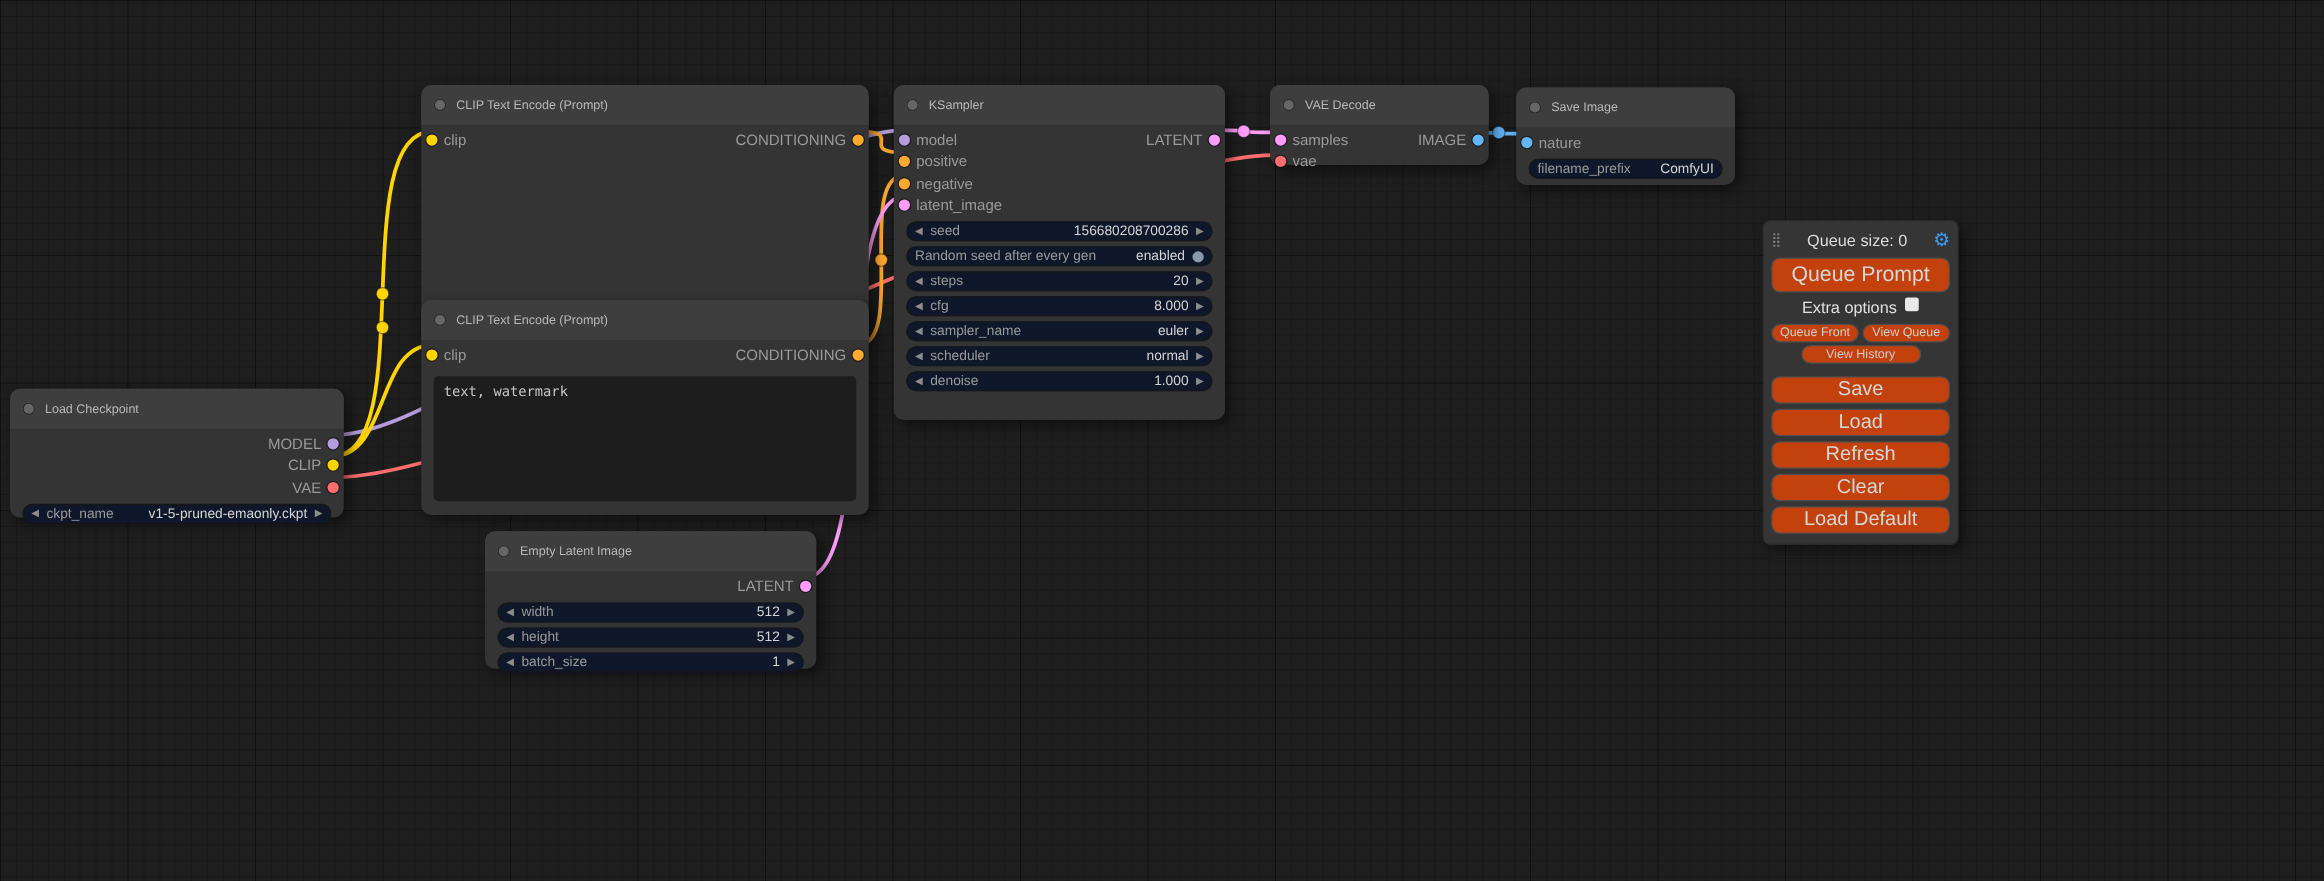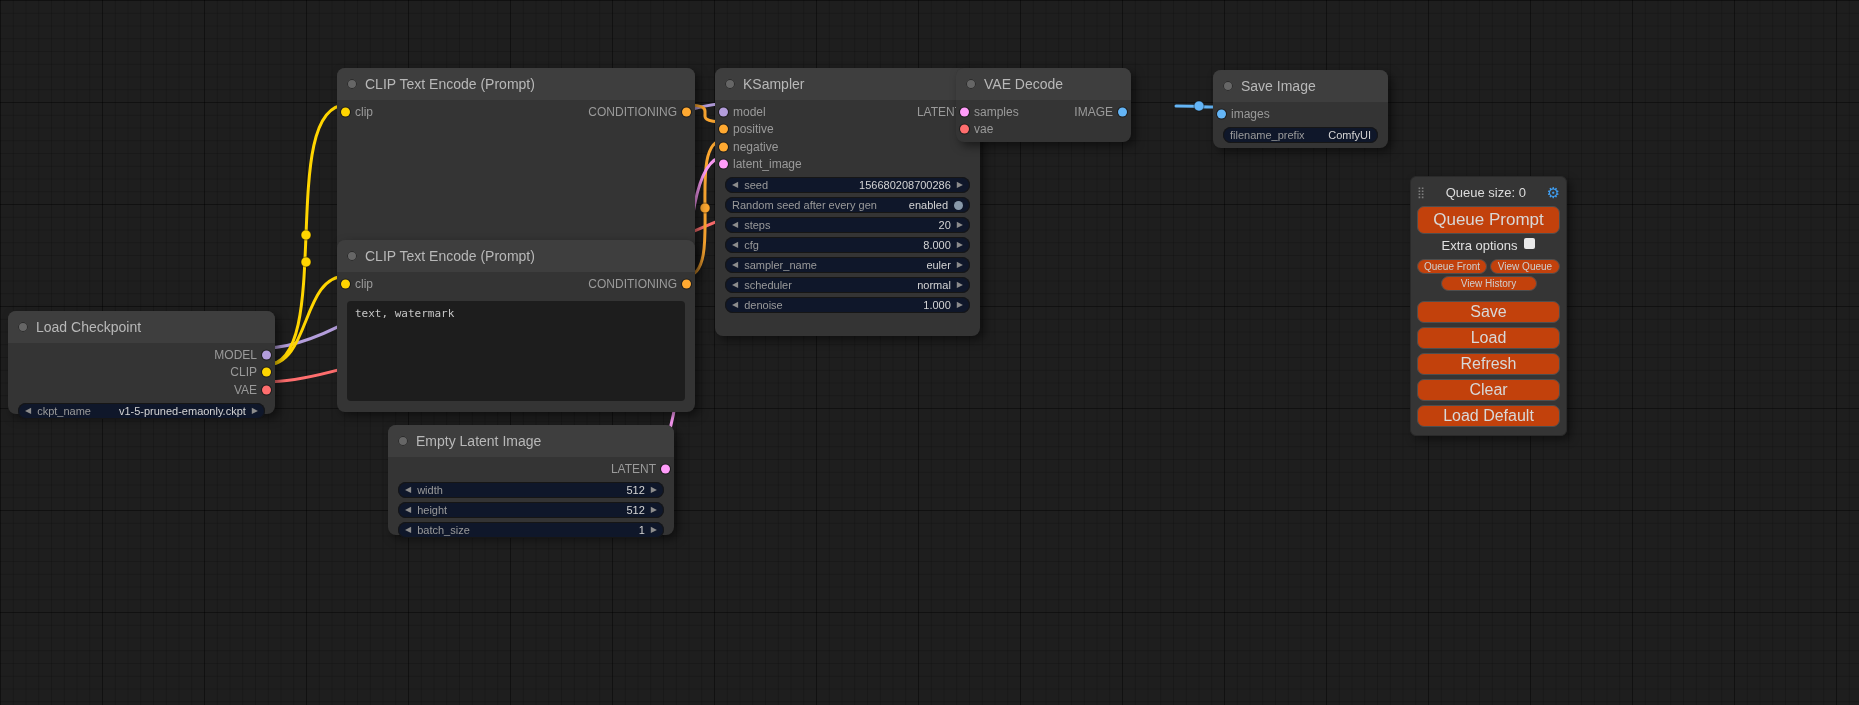--- a/index.html
+++ b/index.html
@@ -15,21 +15,21 @@
     background-size: 102px 102px, 102px 102px, 12.75px 12.75px, 12.75px 12.75px;
   }
   svg.wires { position:absolute; left:0; top:0; z-index:1; }
   .node {
     position:absolute; z-index:2; background:#343434; border-radius:8px;
     box-shadow: 4px 4px 10px rgba(0,0,0,.5); color:#b8b8b8;
   }
   .node-title {
     height:26px; background:#3e3e3e; border-radius:8px 8px 0 0;
     display:flex; align-items:center; gap:8px; padding:16px 10px;
-    font-size:14px; color:#b8b8b8;
+    font-size:10px; color:#b8b8b8;
   }
   .collapse-dot { width:10px; height:10px; border-radius:50%; background:#666; box-shadow: inset 0 0 0 1px #2a2a2a; flex:0 0 auto; }
   .node-body { padding-top:3px; }
   .prow { position:relative; height:17.5px; font-size:12px; color:#9a9a9a; }
   .dot {
     position:absolute; top:50%; transform:translateY(-50%);
     width:9px; height:9px; border-radius:50%; box-shadow: 0 0 0 1px rgba(0,0,0,.45);
   }
   .dot.in  { left:4px; }
   .dot.out { right:4px; }
@@ -153,21 +153,21 @@
       <div class="prow">
         <span class="dot in" style="background-color: rgb(255, 213, 0);"></span>
         <span class="plabel in">clip</span>
         <span class="plabel out">CONDITIONING</span>
         <span class="dot out" style="background-color: rgb(255, 169, 49);"></span>
       </div>
       <div class="textwidget" style="height:100px">text, watermark</div>
     </div>
   </div>
 
-  <div class="node" style="left:388px;top:425px;width:286px;height:110px">
+  <div class="node" style="left:388px;top:425px;width:265px;height:110px">
     <div class="node-title">
       <span class="collapse-dot"></span>
       <span>Empty Latent Image</span>
     </div>
     <div class="node-body">
       <div class="prow">
         <span class="plabel out">LATENT</span>
         <span class="dot out" style="background-color: rgb(255, 156, 249);"></span>
       </div>
       <div class="widget">
@@ -253,21 +253,21 @@
       </div>
       <div class="widget">
         <span class="arrow">◀</span>
         <span class="wlabel">denoise</span>
         <span class="wvalue">1.000</span>
         <span class="arrow">▶</span>
       </div>
     </div>
   </div>
 
-  <div class="node" style="left:956px;top:68px;width:175px;height:74px">
+  <div class="node" style="left:1016px;top:68px;width:175px;height:64px">
     <div class="node-title">
       <span class="collapse-dot"></span>
       <span>VAE Decode</span>
     </div>
     <div class="node-body">
       <div class="prow">
         <span class="dot in" style="background-color: rgb(255, 156, 249);"></span>
         <span class="plabel in">samples</span>
         <span class="plabel out">IMAGE</span>
         <span class="dot out" style="background-color: rgb(100, 181, 246);"></span>
@@ -280,21 +280,21 @@
   </div>
 
   <div class="node" style="left:1213px;top:70px;width:175px;height:78px">
     <div class="node-title">
       <span class="collapse-dot"></span>
       <span>Save Image</span>
     </div>
     <div class="node-body">
       <div class="prow">
         <span class="dot in" style="background-color: rgb(100, 181, 246);"></span>
-        <span class="plabel in">images</span>
+        <span class="plabel in">nature</span>
       </div>
       <div class="widget">
         <span class="wlabel">filename_prefix</span>
         <span class="wvalue">ComfyUI</span>
       </div>
     </div>
   </div>
 
   <div class="menu">
     <div class="menu-header">

